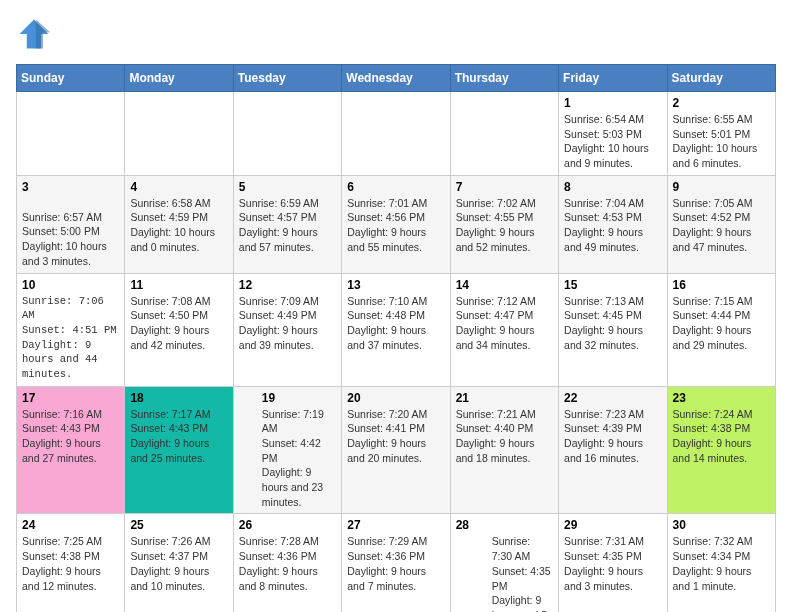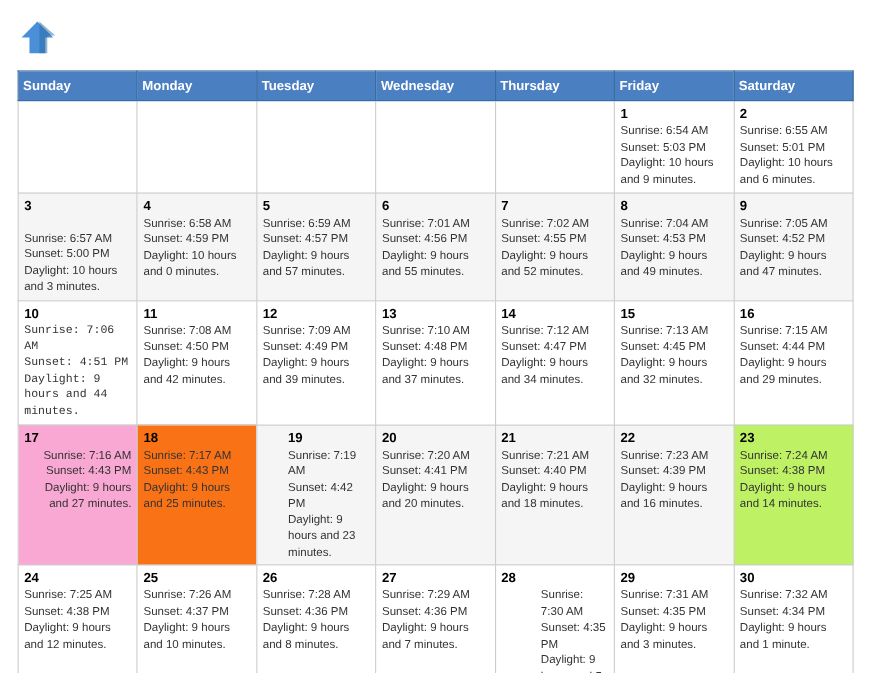--- a/index.html
+++ b/index.html
@@ -216,25 +216,25 @@
         <td>
           <span class="day-num">16</span>
           <div class="day-info" style="white-space: pre-line;">Sunrise: 7:15 AM
 Sunset: 4:44 PM
 Daylight: 9 hours and 29 minutes.</div>
         </td>
       </tr>
       <tr>
         <td style="background: #f9a8d4;">
           <span class="day-num">17</span>
-          <div class="day-info" style="white-space: pre-line; text-align: right;">Sunrise: 7:16 AM
+          <div class="day-info" style="white-space: pre-line;">Sunrise: 7:16 AM
 Sunset: 4:43 PM
 Daylight: 9 hours and 27 minutes.</div>
         </td>
-        <td style="background: #f97316;">
+        <td style="background: #14b8a6;">
           <span class="day-num">18</span>
           <div class="day-info" style="white-space: pre-line;">Sunrise: 7:17 AM
 Sunset: 4:43 PM
 Daylight: 9 hours and 25 minutes.</div>
         </td>
         <td style="background: rgb(245, 245, 245); padding-left: 28px;">
           <span class="day-num">19</span>
           <div class="day-info" style="white-space: pre-line;">Sunrise: 7:19 AM
 Sunset: 4:42 PM
 Daylight: 9 hours and 23 minutes.</div>

